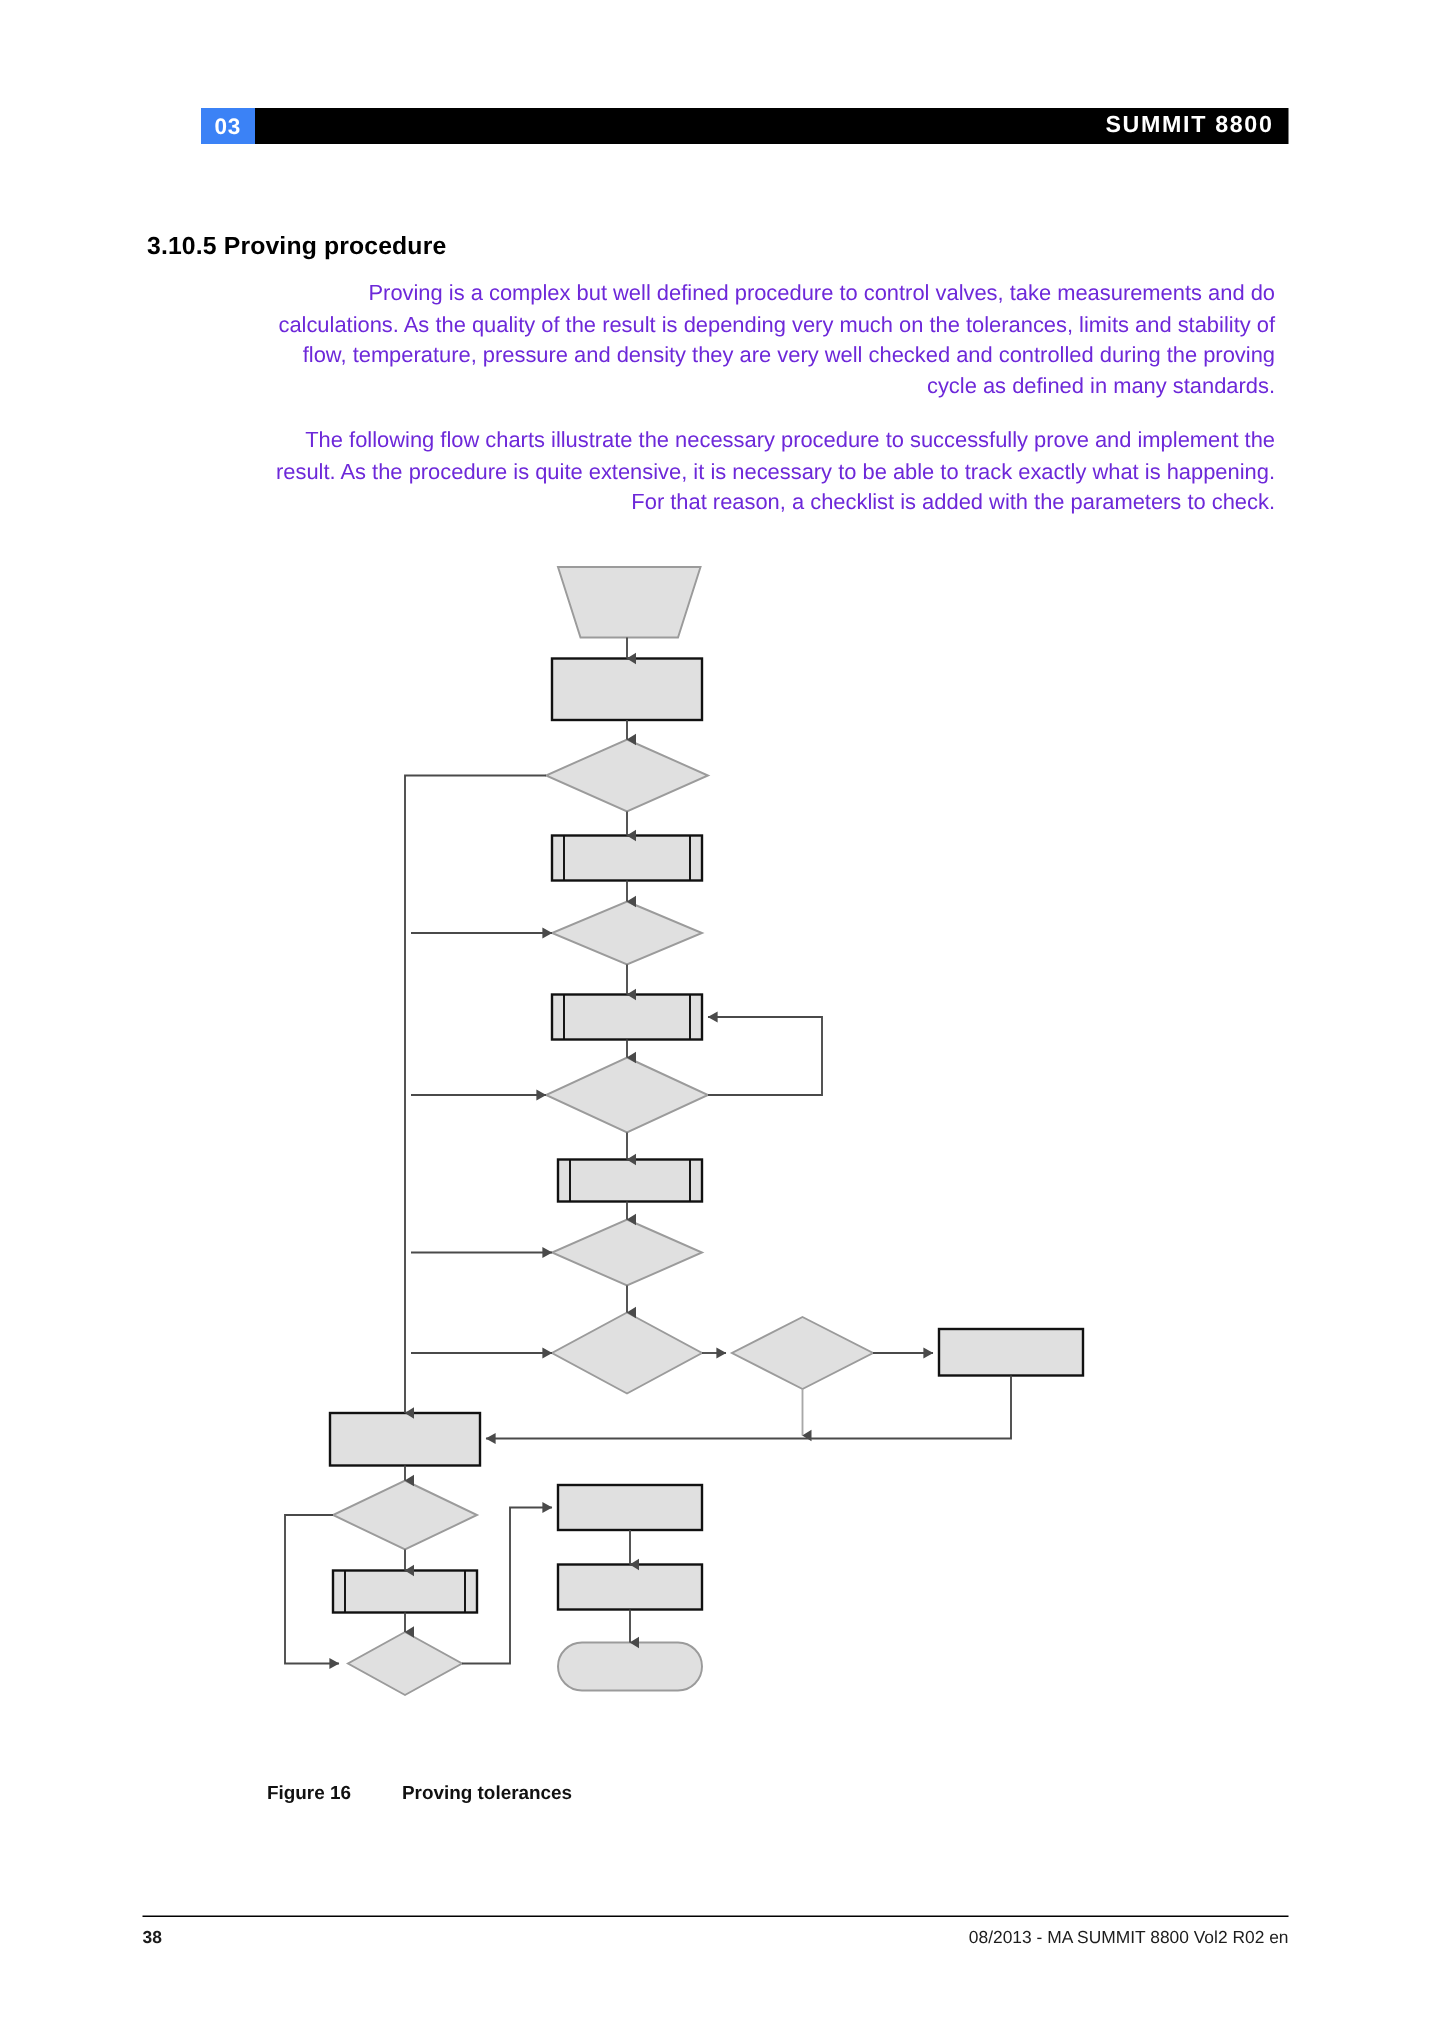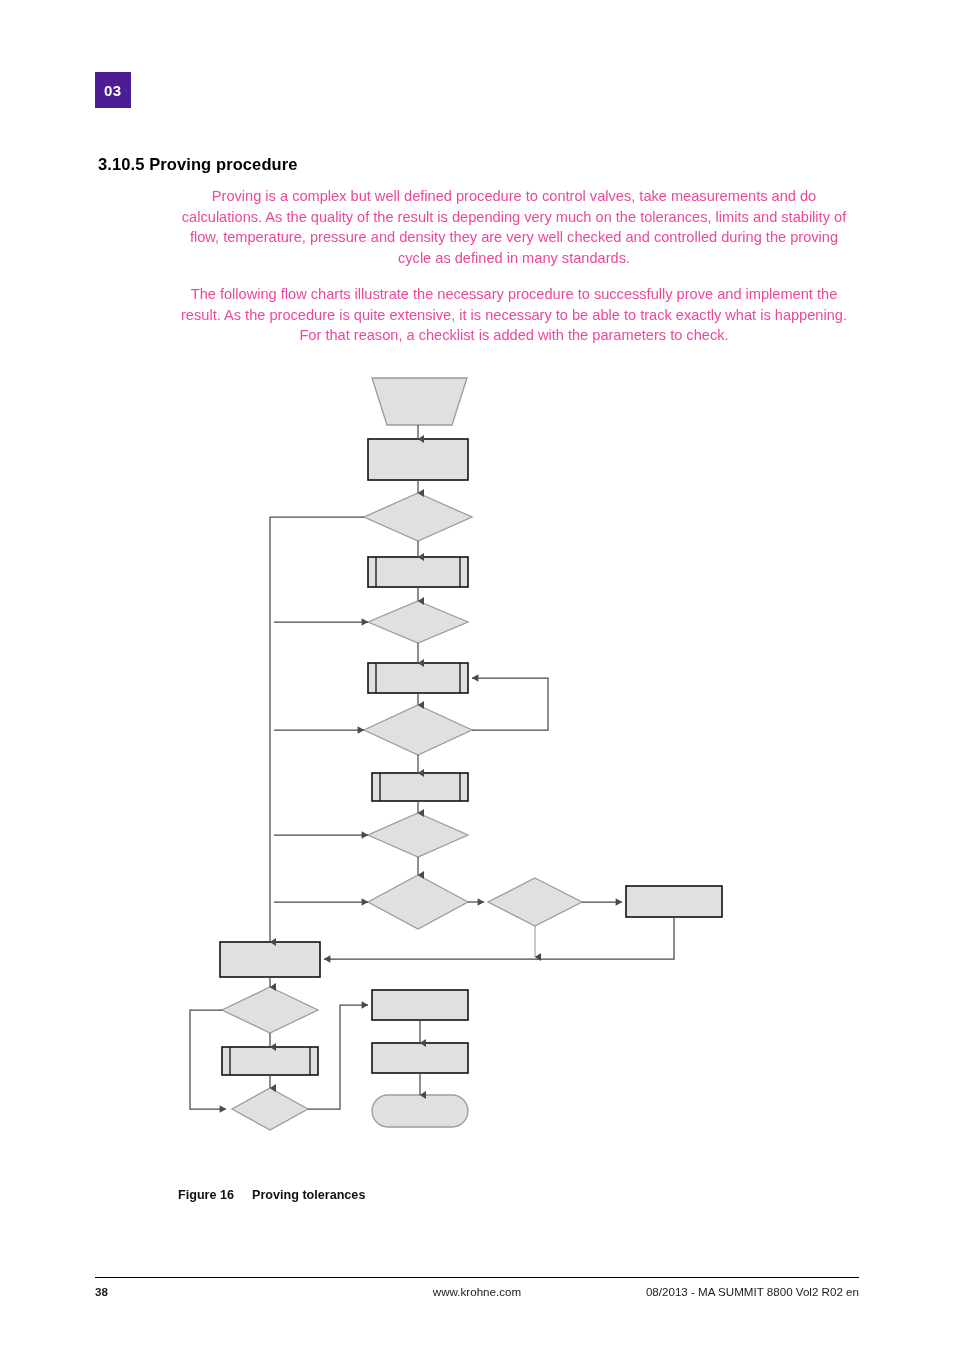--- a/index.html
+++ b/index.html
@@ -20,30 +20,31 @@
   .page-header {
     position: absolute;
     left: 95px;
     top: 72px;
     width: 764px;
     height: 24px;
     display: flex;
     align-items: stretch;
   }
   .chapter-badge {
-    background: #4c1d95;
+    background: #3b82f6;
     color: #ffffff;
     font-size: 15px;
     font-weight: bold;
     letter-spacing: 0.5px;
-    padding: 18px 9px;
+    padding: 6px 9px;
     display: flex;
     align-items: center;
     justify-content: center;
     line-height: 1;
+    margin-left: 39px;
   }
   .chapter-title {
     color: #000000;
     font-size: 15.5px;
     font-weight: bold;
     letter-spacing: 1.1px;
     display: flex;
     align-items: center;
     padding: 0 14px 0 22px;
     white-space: nowrap;
@@ -76,22 +77,22 @@
     white-space: nowrap;
   }
 
   
   .body-text {
     position: absolute;
     left: 178px;
     width: 672px;
     font-size: 14.6px;
     line-height: 20.6px;
-    color: #ec4899;
-    text-align: center;
+    color: #6d28d9;
+    text-align: right;
   }
   #para-1 { top: 186px; }
   #para-2 { top: 284px; }
 
   
   .flowchart {
     position: absolute;
     left: 150px;
     top: 365px;
     width: 660px;
@@ -102,21 +103,21 @@
   
   .figure-caption {
     position: absolute;
     left: 178px;
     top: 1188px;
     font-size: 12.6px;
     font-weight: bold;
     color: #111111;
     white-space: nowrap;
   }
-  .figure-caption .fig-label { margin-right: 18px; }
+  .figure-caption .fig-label { margin-right: 34px; }
 
   
   .footer-rule {
     position: absolute;
     left: 95px;
     top: 1277px;
     width: 764px;
     height: 1px;
     background: #000000;
   }
@@ -140,20 +141,23 @@
     position: absolute; right: 0; top: 0;
     white-space: nowrap;
     margin-left: 47px;
   }
 </style>
 </head>
 <body>
 
 <div class="page-header">
   <div class="chapter-badge">03</div>
+  <div class="header-bar">
+    <span class="header-product">SUMMIT 8800</span>
+  </div>
 </div>
 
 <div class="section-heading">3.10.5 Proving procedure</div>
 
 <div class="body-text" id="para-1">Proving is a complex but well defined procedure to control valves, take measurements and do calculations. As the quality of the result is depending very much on the tolerances, limits and stability of flow, temperature, pressure and density they are very well checked and controlled during the proving cycle as defined in many standards.</div>
 <div class="body-text" id="para-2">The following flow charts illustrate the necessary procedure to successfully prove and implement the result. As the procedure is quite extensive, it is necessary to be able to track exactly what is happening. For that reason, a checklist is added with the parameters to check.</div>
 
 <div class="flowchart">
 <svg width="660" height="790" viewBox="0 0 660 790" xmlns="http://www.w3.org/2000/svg">
   <defs>
@@ -270,15 +274,14 @@
 </svg>
 </div>
 
 <div class="figure-caption">
   <span class="fig-label">Figure 16</span><span>Proving tolerances</span>
 </div>
 
 <div class="footer-rule"></div>
 <div class="footer">
   <span class="footer-page">38</span>
-  <span class="footer-web">www.krohne.com</span>
   <span class="footer-doc">08/2013 - MA SUMMIT 8800 Vol2 R02 en</span>
 </div>
 
 </body></html>

